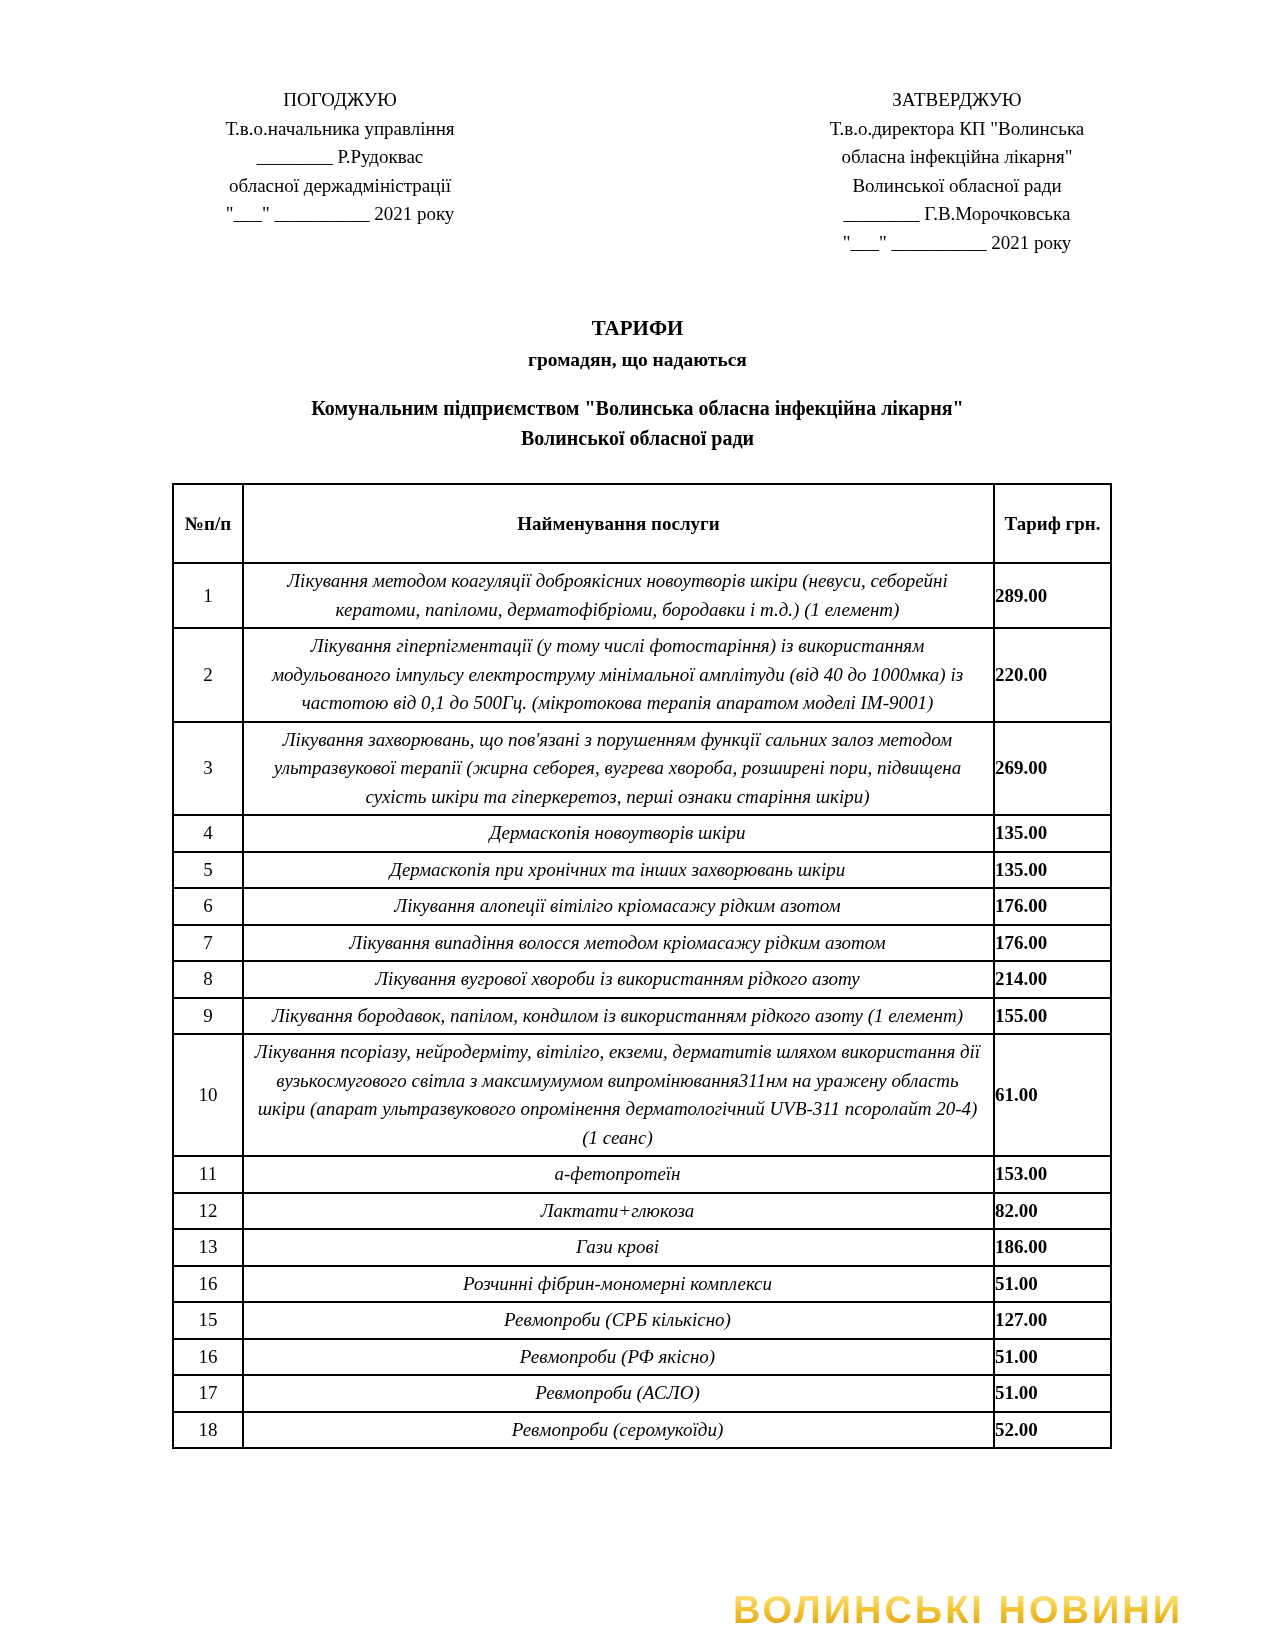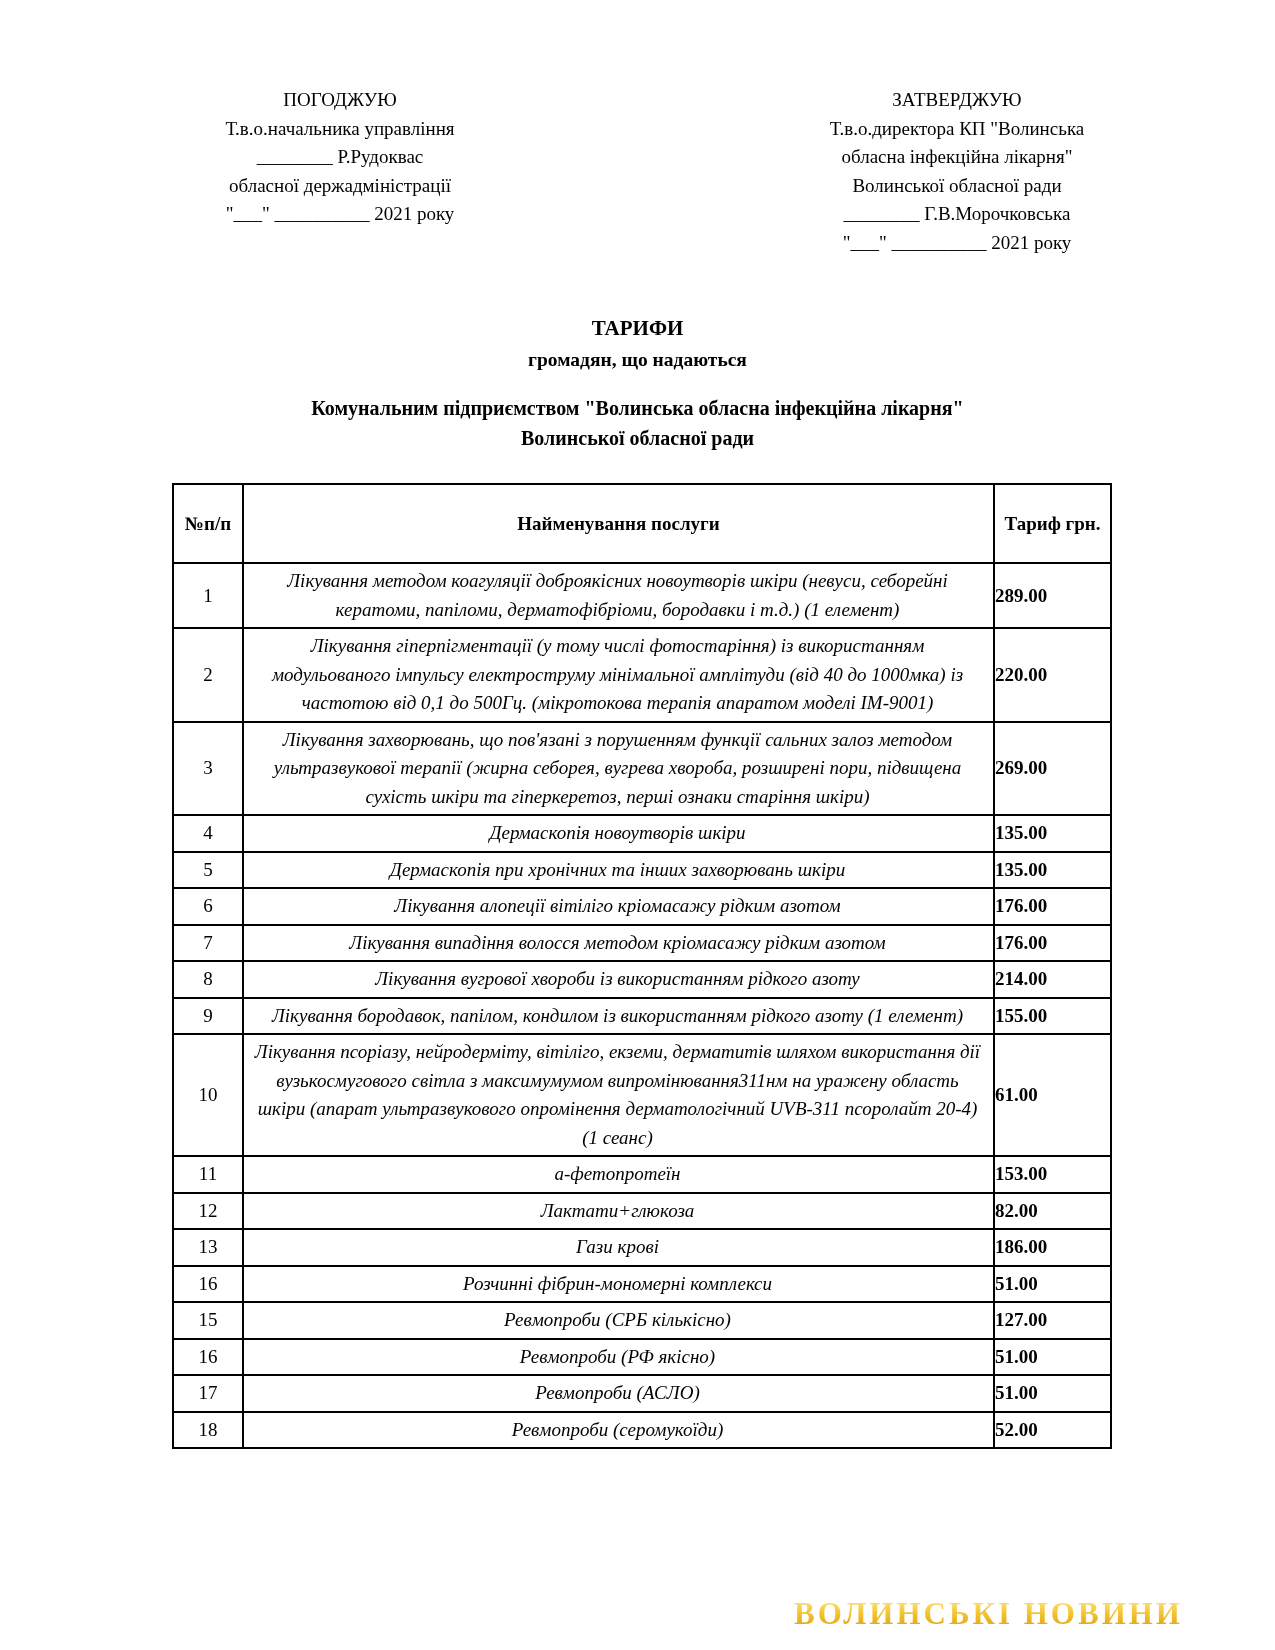--- a/index.html
+++ b/index.html
@@ -71,23 +71,23 @@
   td.cell-price {
     text-align: left;
     vertical-align: middle;
     font-size: 19px;
     font-weight: bold;
   }
   .watermark {
     position: absolute;
     right: 92px;
     bottom: 18px;
-    font-family: Liberation Serif, serif;
-    font-weight: bold;
-    font-size: 31px;
+    font-family: Liberation Sans, sans-serif;
+    font-weight: bold;
+    font-size: 38px;
     letter-spacing: 3px;
     color: #ecc02f;
     background: linear-gradient(180deg, #ffeb96 0%, #f3c431 48%, #d79a10 100%);
     -webkit-background-clip: text;
     background-clip: text;
     -webkit-text-fill-color: transparent;
     white-space: nowrap;
   }
 </style>
 </head>

